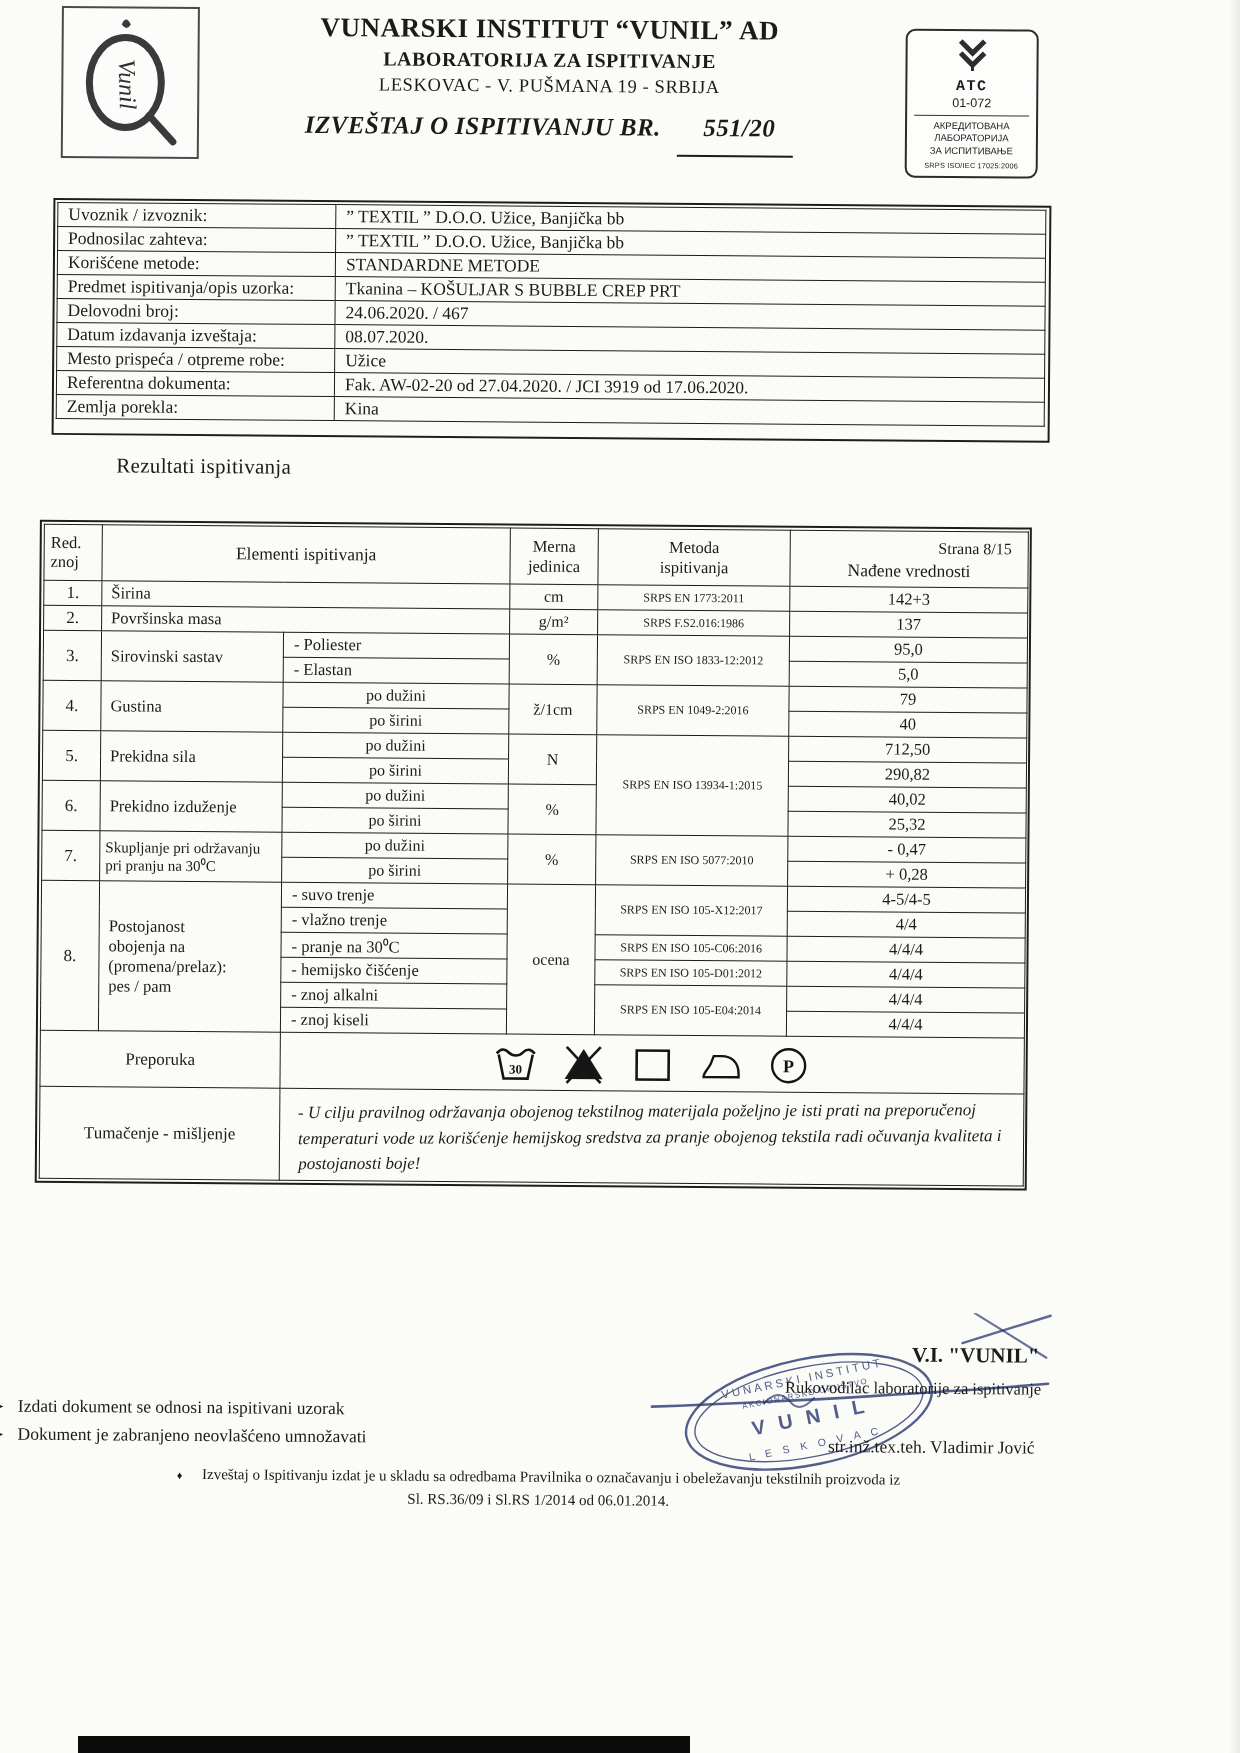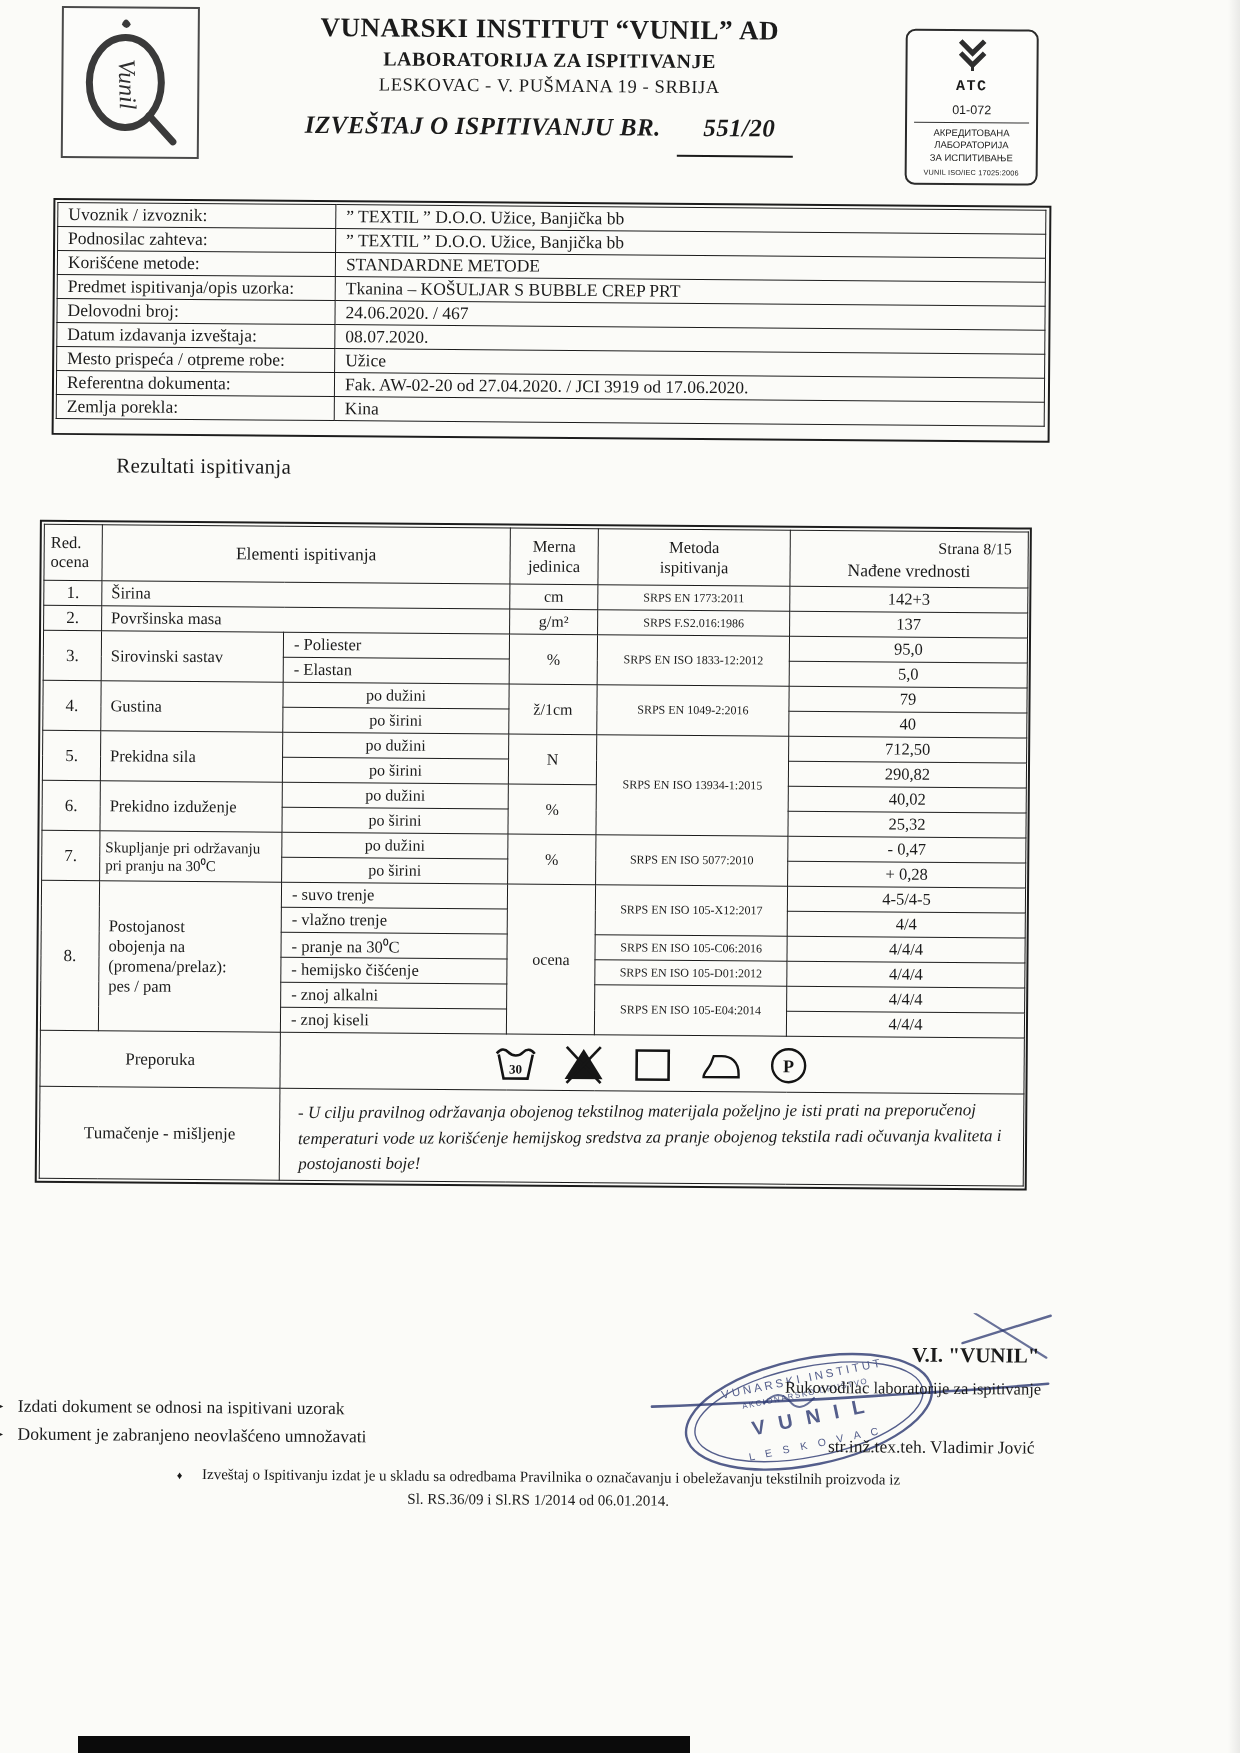--- a/index.html
+++ b/index.html
@@ -16,21 +16,21 @@
   .mh-institute { font-size:27px; font-weight:bold; letter-spacing:.5px; }
   .mh-lab { font-size:20px; font-weight:bold; margin-top:4px; letter-spacing:.5px; }
   .mh-addr { font-size:18.5px; margin-top:4px; letter-spacing:.6px; }
   .report-line { margin-top:16px; font-size:25px; font-weight:bold; font-style:italic; letter-spacing:.4px; white-space:nowrap; }
   .report-number { display:inline-block; border-bottom:2.2px solid #1b1b1b; padding:0 18px 13px 26px; margin-left:10px; }
 
   .atc { position:absolute; left:906px; top:22px; width:133px; border:2.5px solid #2b2b2b; border-radius:10px;
          background:#fdfdfb; text-align:center; padding:7px 4px 6px; font-family:"Liberation Sans", sans-serif; }
   .atc-logo { height:34px; margin-bottom:2px; }
   .atc-code { font-weight:bold; font-size:15px; letter-spacing:1.5px;font-family:Liberation Mono, monospace; }
-  .atc-num { font-size:12.5px; margin-top:8px; }
+  .atc-num { font-size:12.5px; margin-top:1px; }
   .atc-sep { border-top:1.6px solid #333; margin:5px 3px 4px; }
   .atc-cyr { font-size:9.5px; line-height:1.3; }
   .atc-std { font-size:7.3px; margin-top:4px; letter-spacing:.2px; }
 
   
   .info-wrap { position:absolute; left:55px; top:198px; width:998px; border:2px solid #1d1d1d; padding:2px 3px 14px 2px; }
   .info { width:100%; border-collapse:collapse; font-size:17.5px; table-layout:fixed; }
   .info td { border:1.6px solid #1d1d1d; padding:1px 10px; height:24px; vertical-align:middle; overflow:hidden; white-space:nowrap; }
   .info td.lbl { width:278px; }
 
@@ -108,21 +108,21 @@
         <path d="M8 3 L20 15 L32 3" fill="none" stroke="#2e2e2e" stroke-width="5"></path>
         <path d="M8 15 L20 27 L32 15" fill="none" stroke="#2e2e2e" stroke-width="5"></path>
         <path d="M20 27 L20 33" stroke="#2e2e2e" stroke-width="3"></path>
       </svg>
       <div class="atc-code">ATC</div>
       <div class="atc-num">01-072</div>
       <div class="atc-sep"></div>
       <div class="atc-cyr">АКРЕДИТОВАНА</div>
       <div class="atc-cyr">ЛАБОРАТОРИЈА</div>
       <div class="atc-cyr">ЗА ИСПИТИВАЊЕ</div>
-      <div class="atc-std">VUNIL ISO/IEC 17025:2006</div>
+      <div class="atc-std">SRPS ISO/IEC 17025:2006</div>
     </div>
 
     <div class="info-wrap">
       <table class="info">
         <tbody>
           <tr>
             <td class="lbl">Uvoznik / izvoznik:</td>
             <td>” TEXTIL ” D.O.O. Užice, Banjička bb</td>
             </tr>
           <tr>
@@ -169,21 +169,21 @@
           <col class="c-no">
             <col class="c-name">
             <col class="c-sub">
             <col class="c-unit">
             <col class="c-method">
             <col class="c-val">
         </colgroup>
         <tbody>
           <tr class="head-row">
             <td class="h-no pre">Red.
-ocena</td>
+znoj</td>
             <td class="h-el" colspan="2">Elementi ispitivanja</td>
             <td class="h-unit pre">Merna
 jedinica</td>
             <td class="h-method pre">Metoda
 ispitivanja</td>
             <td class="h-val">
               <div class="strana">Strana 8/15</div>
               <div class="h-val-title">Nađene vrednosti</div>
             </td>
           </tr>

